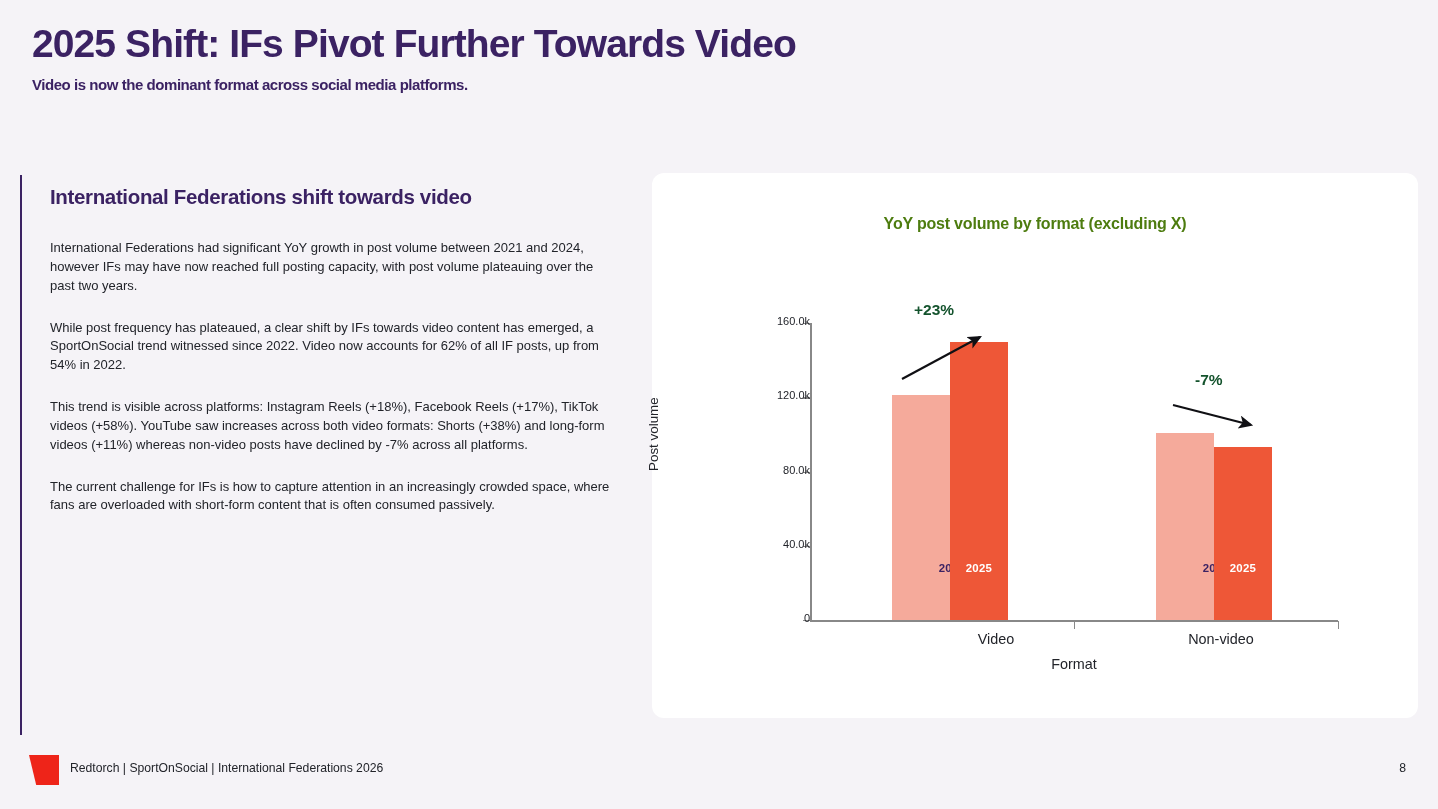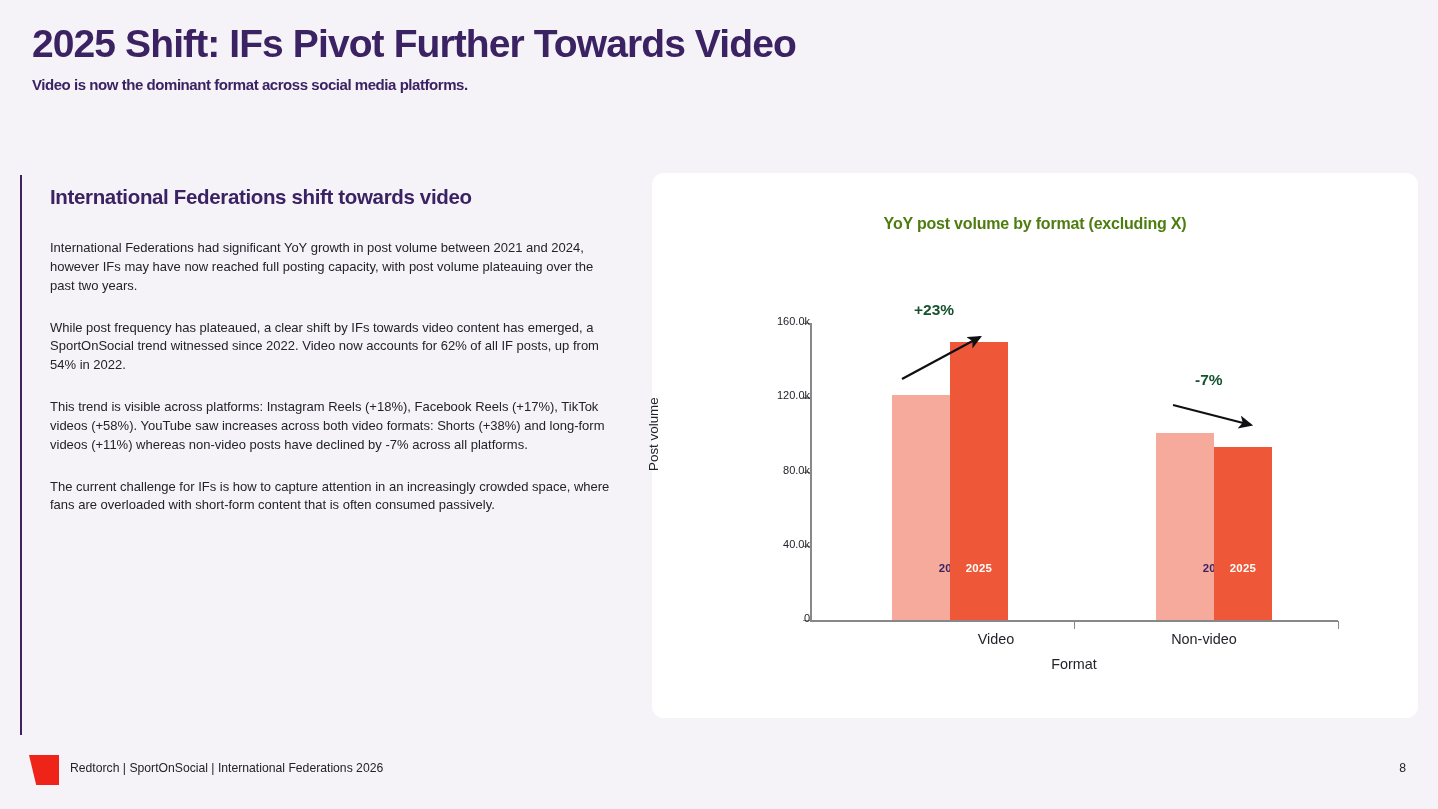--- a/index.html
+++ b/index.html
@@ -280,21 +280,21 @@
       </div>
       <div class="x-tick" style="left: 422px;"></div>
       <div class="x-cat-label" style="left: 297.92px; margin-left: 46px;">Video</div>
       <div class="bar y2024" style="left: 239.92px; width: 58px; height: 224.606px; background: rgb(245, 170, 155);">
         <div class="bar-label" style="color: rgb(59, 34, 99);">2024</div>
       </div>
       <div class="bar y2025" style="left: 297.92px; width: 58px; height: 278.438px; background: rgb(238, 87, 55);">
         <div class="bar-label" style="color: rgb(255, 255, 255);">2025</div>
       </div>
       <div class="x-tick" style="left: 686px;"></div>
-      <div class="x-cat-label" style="left: 552px; text-align: center;">Non-video</div>
+      <div class="x-cat-label" style="left: 569px; text-align: center;">Non-video</div>
       <div class="bar y2024" style="left: 503.92px; width: 58px; height: 187.481px; background: rgb(245, 170, 155);">
         <div class="bar-label" style="color: rgb(59, 34, 99);">2024</div>
       </div>
       <div class="bar y2025" style="left: 561.92px; width: 58px; height: 172.631px; background: rgb(238, 87, 55);">
         <div class="bar-label" style="color: rgb(255, 255, 255);">2025</div>
       </div>
       <svg class="arrow-svg" width="766" height="545" style="left: 158px; top: 0px;">
         <defs>
           <marker id="ah0" markerWidth="7" markerHeight="7" refX="5.5" refY="3" orient="auto">
             <path d="M0,0 L6.5,3 L0,6 L1.6,3 Z" fill="#101014"></path>

